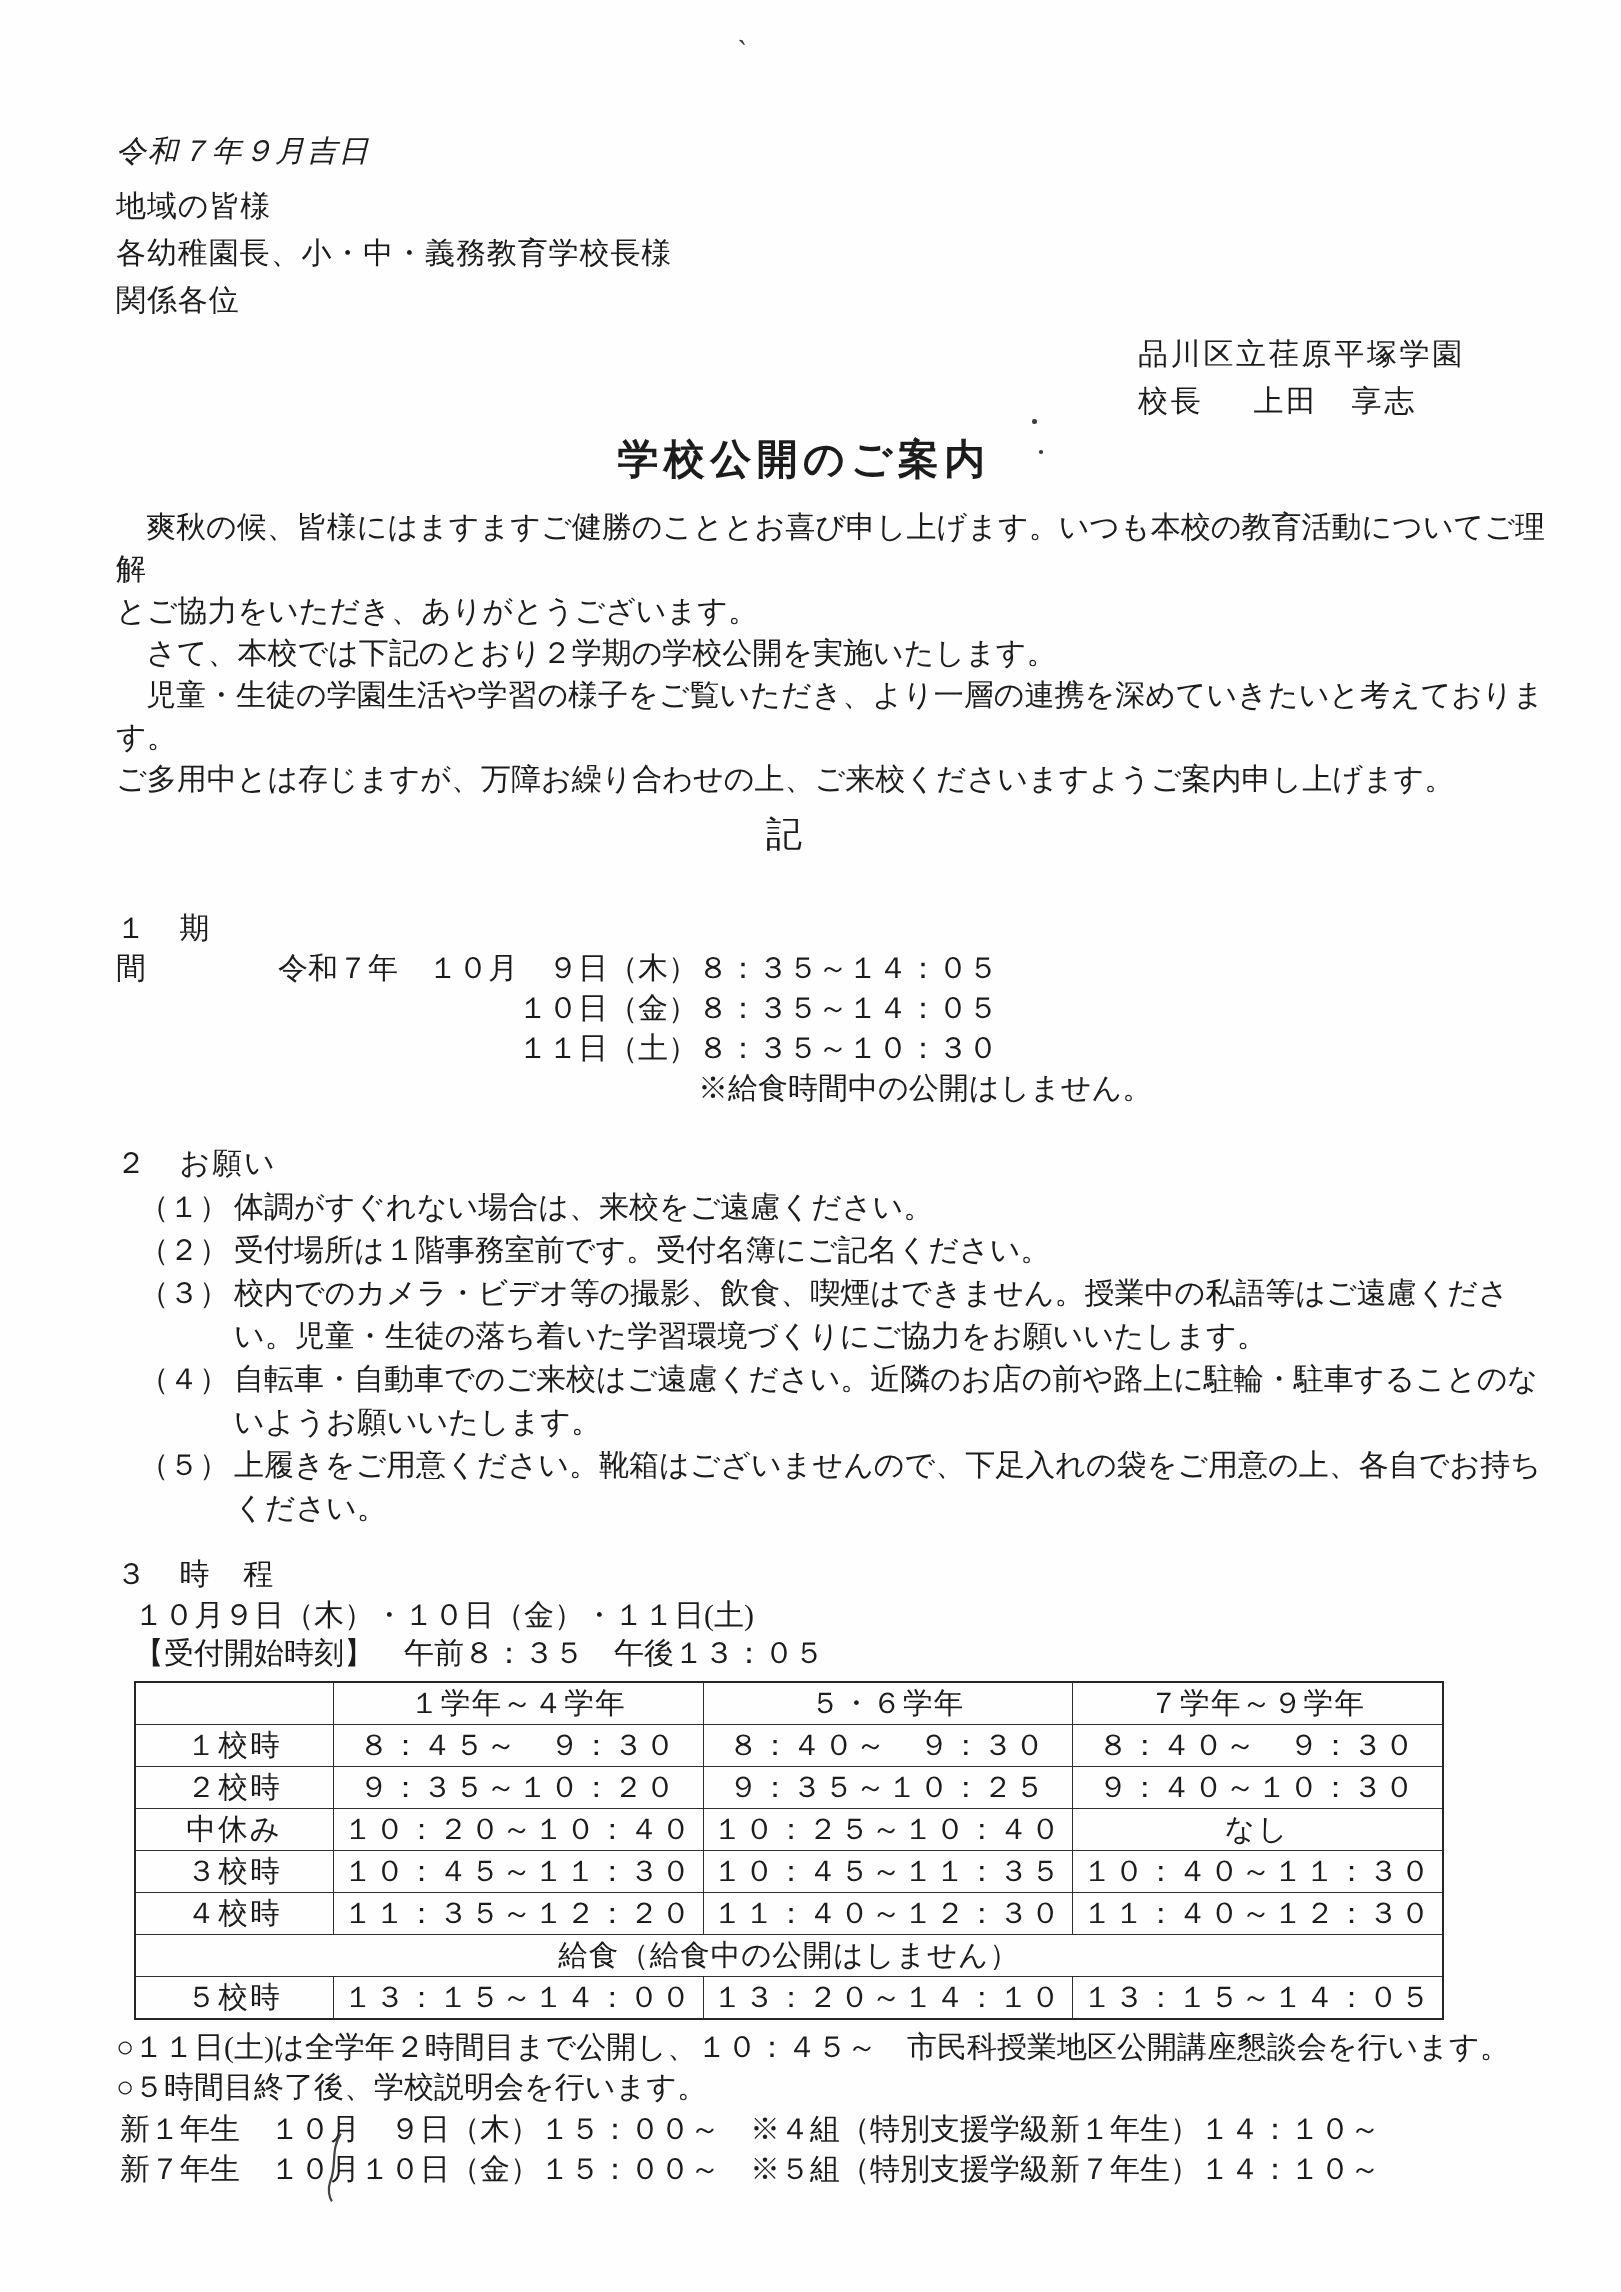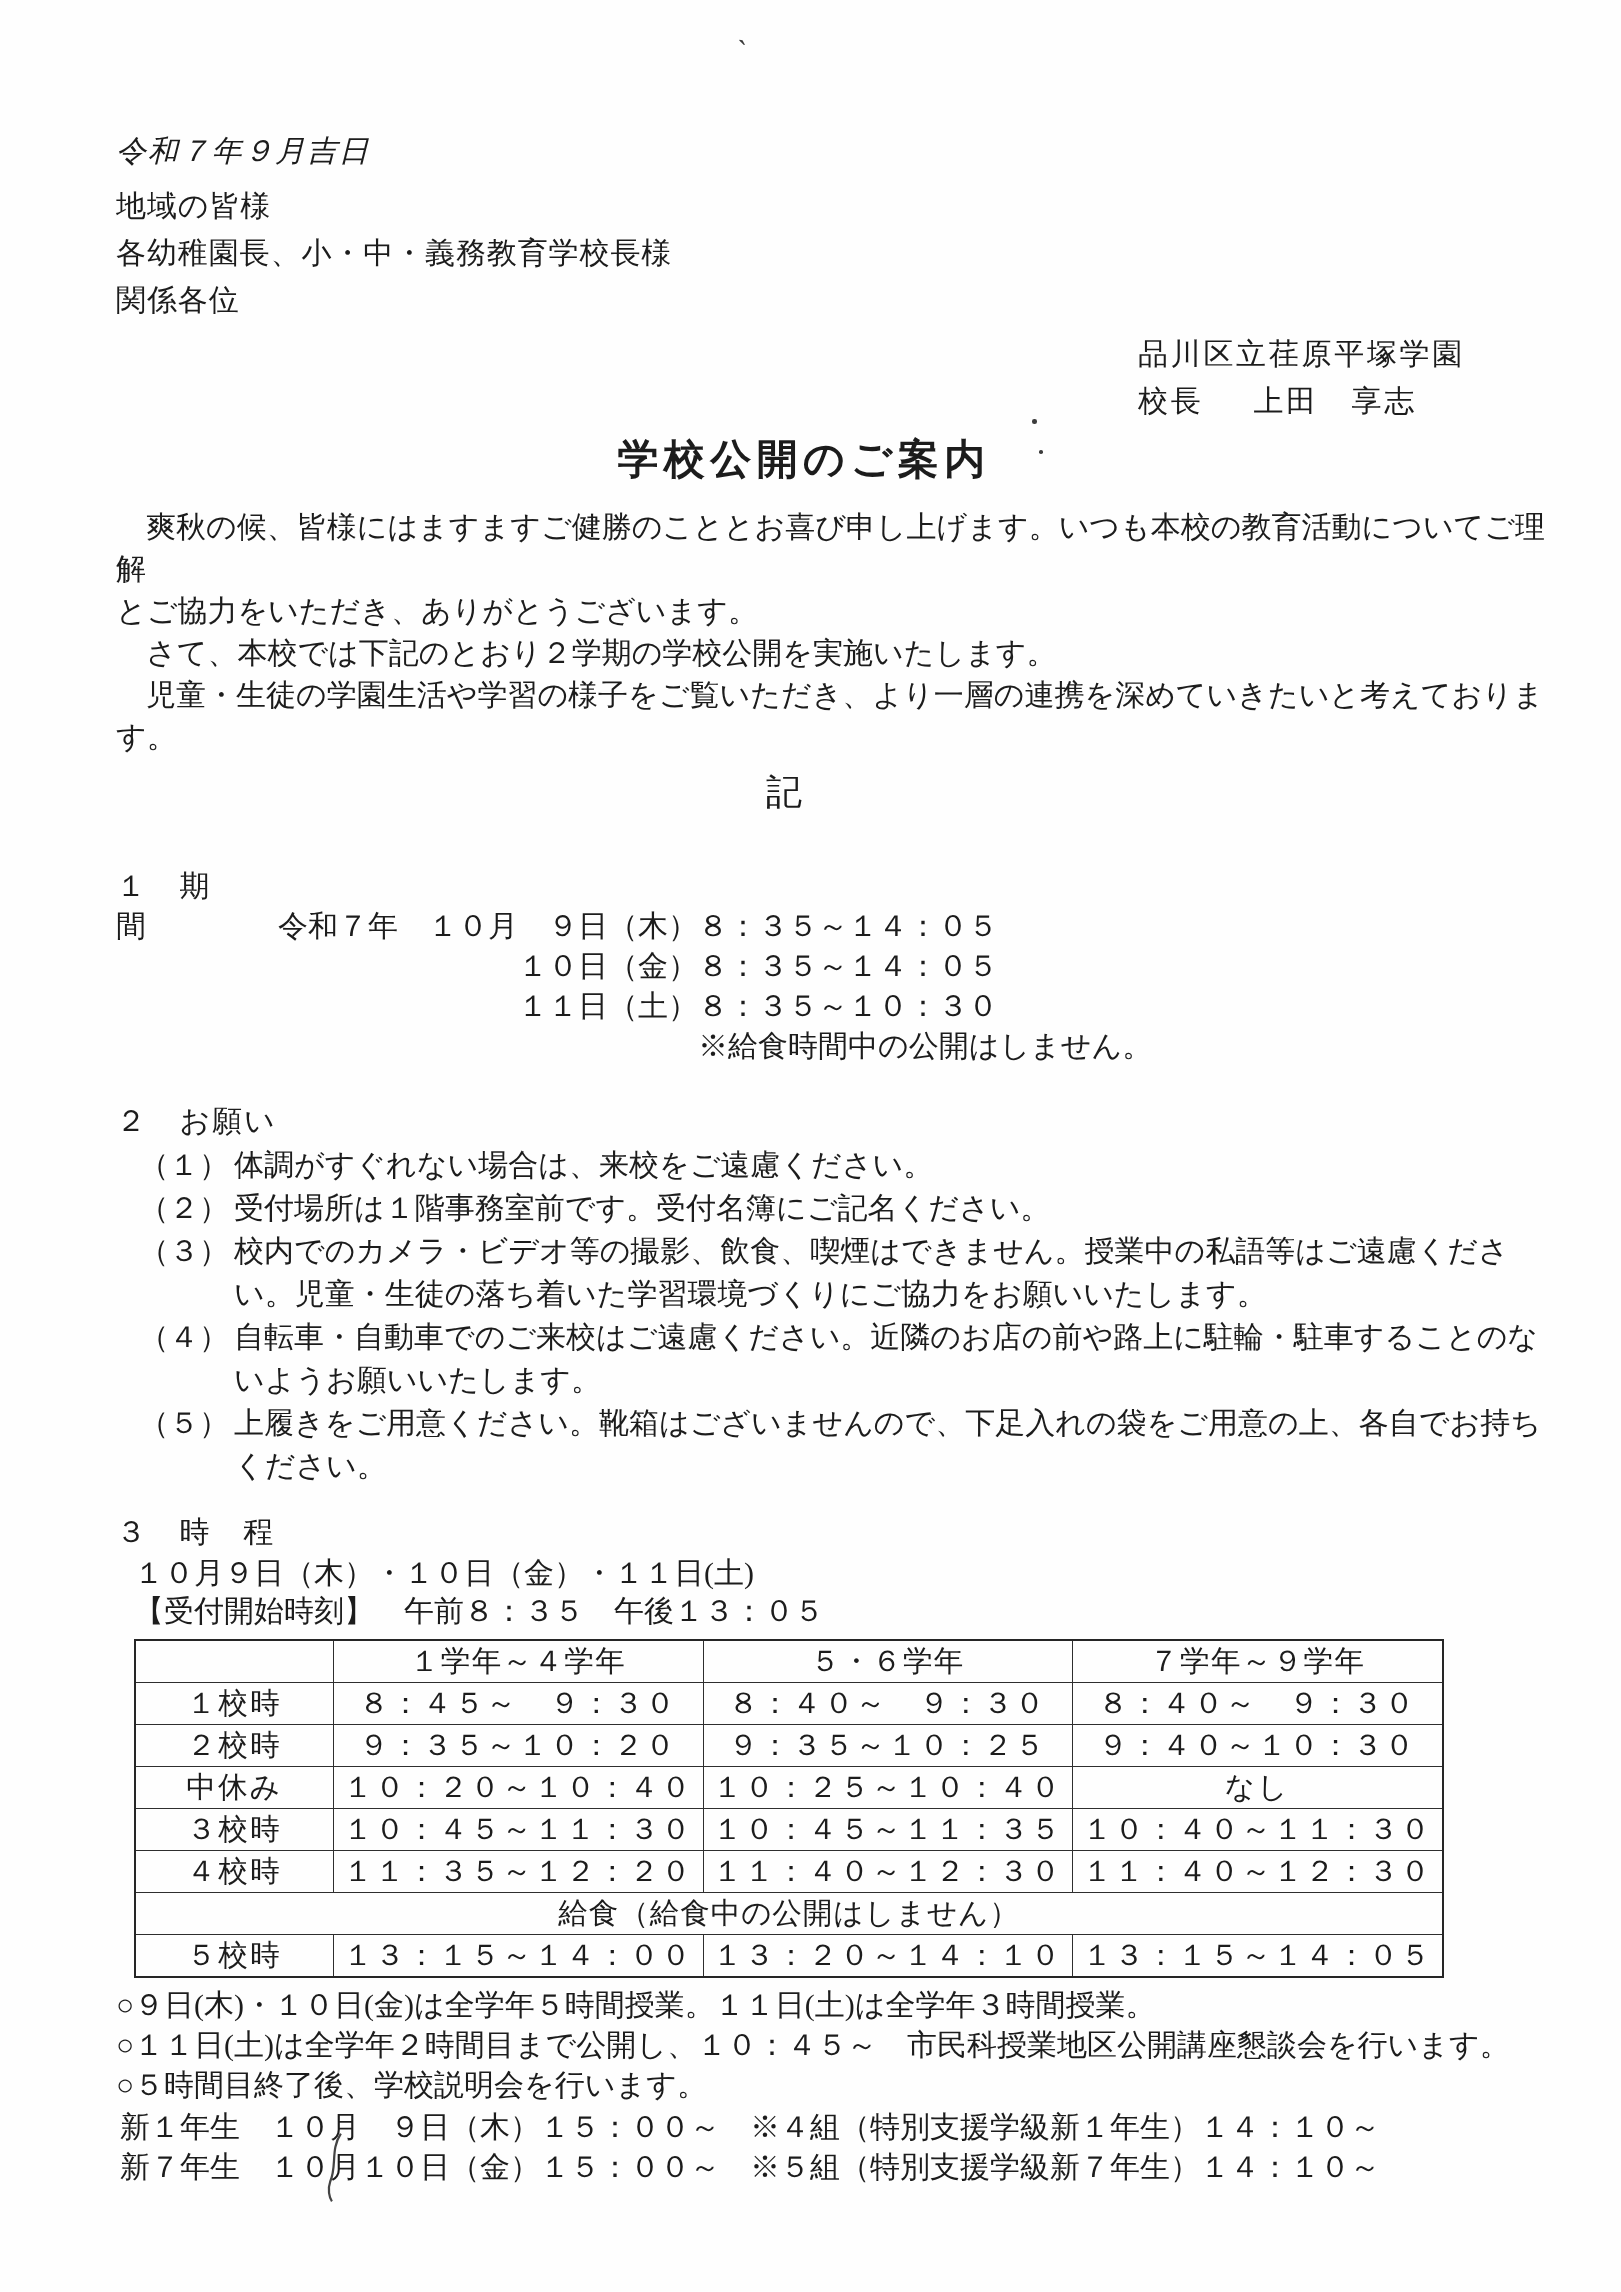--- a/index.html
+++ b/index.html
@@ -97,20 +97,21 @@
     </div>
   </div>
 
   <h1 class="title">学校公開のご案内</h1>
 
   <div class="greeting">
     <div class="g-line">　爽秋の候、皆様にはますますご健勝のこととお喜び申し上げます。いつも本校の教育活動についてご理解</div>
     <div class="g-line">とご協力をいただき、ありがとうございます。</div>
     <div class="g-line">　さて、本校では下記のとおり２学期の学校公開を実施いたします。</div>
     <div class="g-line">　児童・生徒の学園生活や学習の様子をご覧いただき、より一層の連携を深めていきたいと考えております。</div>
+    <div class="g-line">ご多用中とは存じますが、万障お繰り合わせの上、ご来校くださいますようご案内申し上げます。</div>
   </div>
 
   <div class="ki">記</div>
 
   <div class="period">
     <div class="p-row">
       <span class="p-label">１　期　間</span><span class="p-date">令和７年　１０月　９日（木）</span><span class="p-time">８：３５～１４：０５</span>
     </div>
     <div class="p-row">
       <span class="p-label"></span><span class="p-date">１０日（金）</span><span class="p-time">８：３５～１４：０５</span>
@@ -198,21 +199,20 @@
           <td>５校時</td>
           <td>１３：１５～１４：００</td>
           <td>１３：２０～１４：１０</td>
           <td>１３：１５～１４：０５</td>
         </tr>
       </tbody>
     </table>
   </div>
 
   <div class="notes">
-    <div class="n-line">○９日(木)・１０日(金)は全学年５時間授業。１１日(土)は全学年３時間授業。</div>
     <div class="n-line">○１１日(土)は全学年２時間目まで公開し、１０：４５～　市民科授業地区公開講座懇談会を行います。</div>
     <div class="n-line">○５時間目終了後、学校説明会を行います。</div>
   </div>
 
   <div class="followups">
     <div class="f-line">新１年生　１０月　９日（木）１５：００～　※４組（特別支援学級新１年生）１４：１０～</div>
     <div class="f-line">新７年生　１０月１０日（金）１５：００～　※５組（特別支援学級新７年生）１４：１０～</div>
   </div>
 
 </div>

